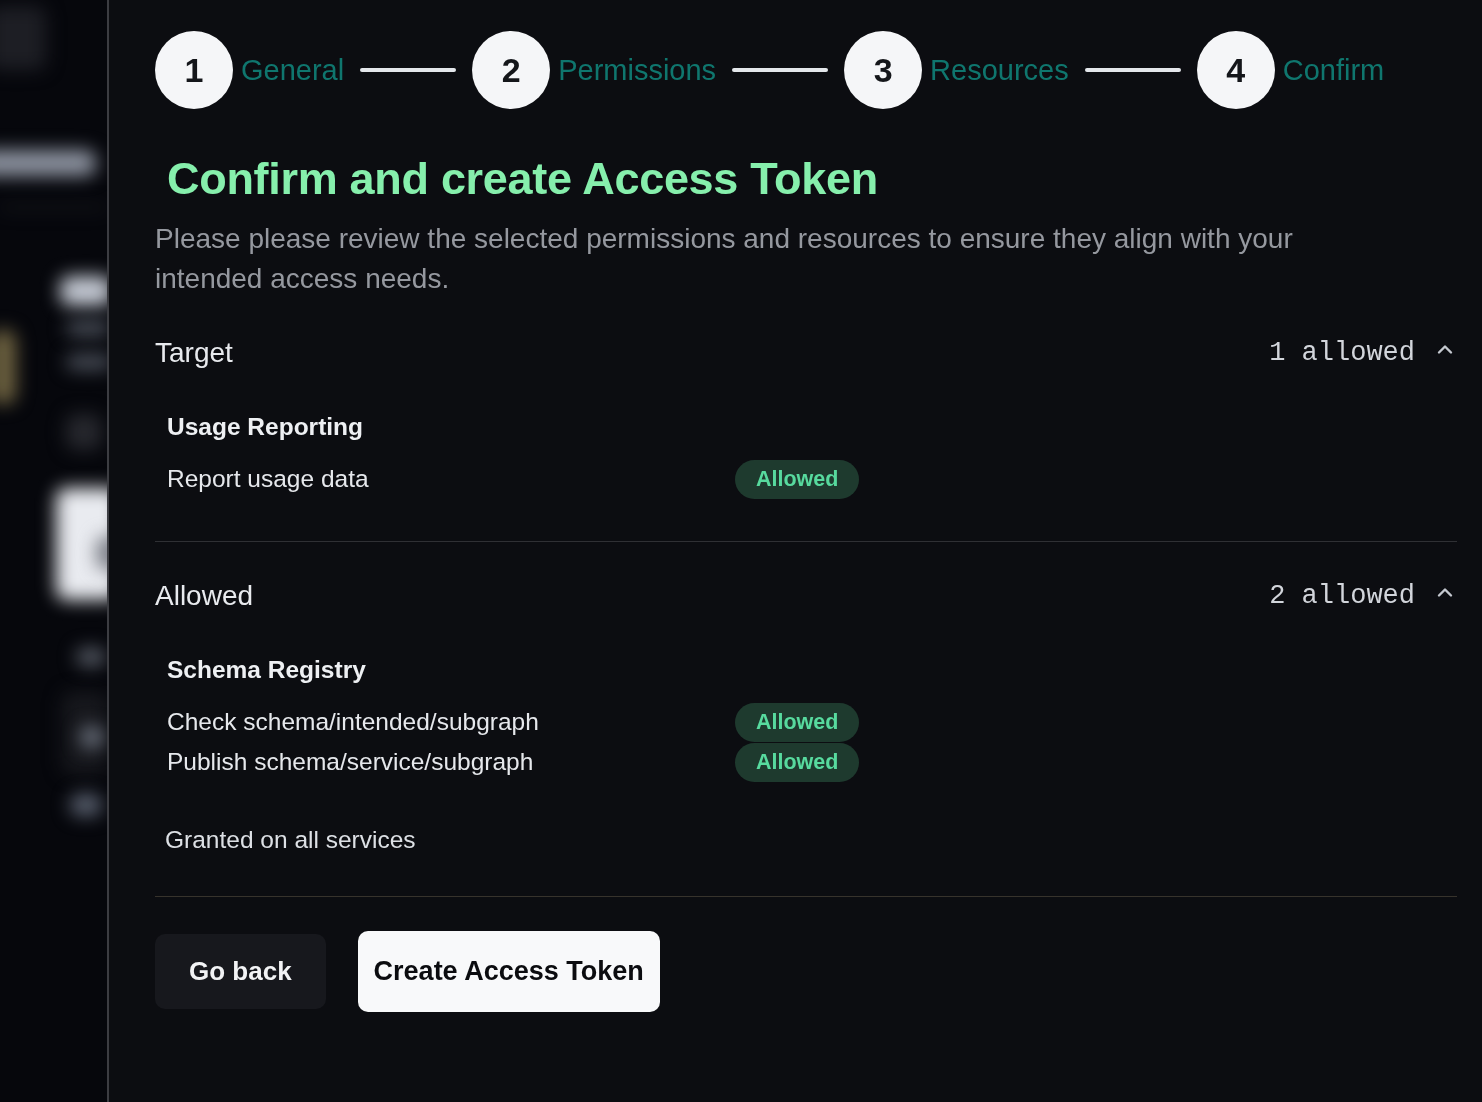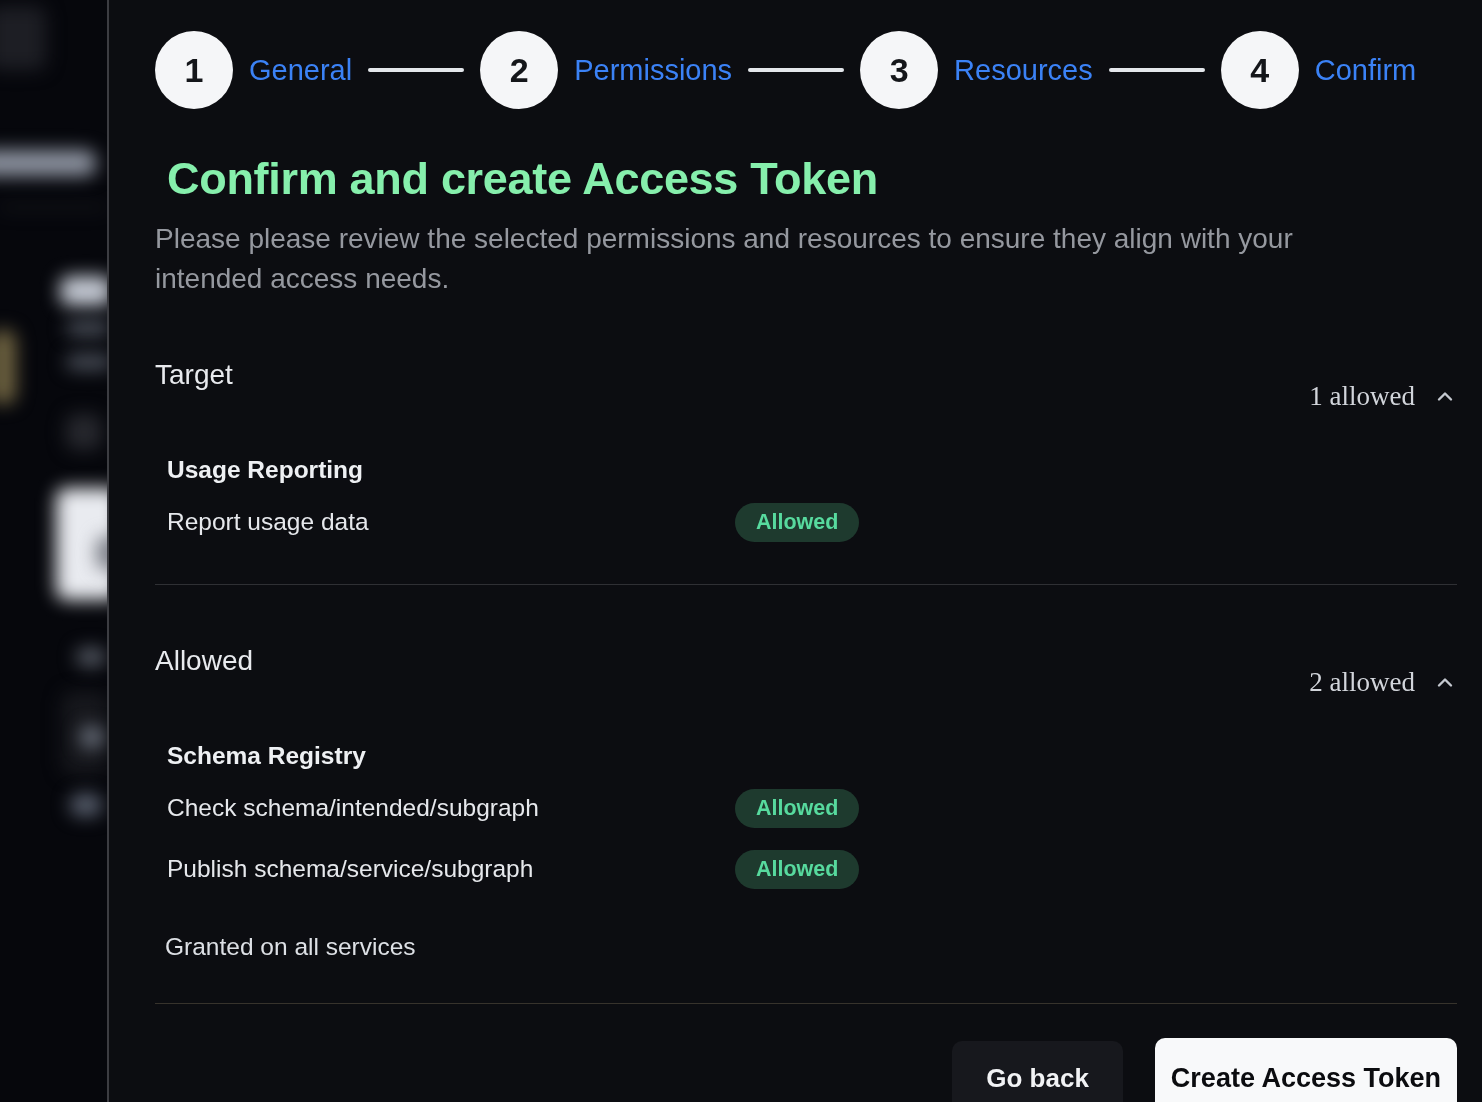--- a/index.html
+++ b/index.html
@@ -51,57 +51,56 @@
   
   .stepper { display: flex; align-items: center; }
   .step { display: flex; align-items: center; }
   .step-circle {
     width: 78px; height: 78px; border-radius: 50%;
     background: #f5f6f8; color: #14161a;
     font-size: 34px; font-weight: 600;
     display: flex; align-items: center; justify-content: center;
     flex: none;
   }
-  .step-label { margin-left: 16px; font-size: 29px; font-weight: 500; color: #3b82f6; white-space: nowrap; }
+  .step-label { margin-left: 8px; font-size: 29px; font-weight: 500; color: #0f766e; white-space: nowrap; }
   .step-connector { width: 96px; height: 4px; background: #e4e7eb; border-radius: 2px; margin: 0 16px; flex: none; }
 
   
   .title { margin-top: 44px; font-size: 45px; font-weight: 700; color: #86efac; letter-spacing: -0.3px; margin-left: 12px; }
   .description { margin-top: 14px; max-width: 1240px; font-size: 28px; line-height: 40px; color: #95989f; }
 
   
   .section-header { margin-top: 38px; display: flex; align-items: center; justify-content: space-between; }
   .section-name { font-size: 28px; font-weight: 500; color: #e8eaee; }
   .section-toggle {
-    display: flex; align-items: center; gap: 18px;
+    display: flex; gap: 18px;
     background: none; border: none; cursor: pointer;
-    font-family: Liberation Serif, serif;
-    margin-top: 44px;
+    font-family: Liberation Mono, monospace;
   }
   .section-count { font-size: 27px; font-weight: 500; color: #d2d5db; }
   .chevron { width: 24px; height: 24px; color: #c4c8cf; display: block; }
 
   .group { padding-left: 12px; }
   .group-heading { margin-top: 44px; font-size: 24.5px; font-weight: 700; color: #eef0f3; }
   .perm-row { display: flex; align-items: center; margin-top: 18px; height: 40px; }
-  .perm-row + .perm-row { margin-top: 21px; align-items: center; }
+  .perm-row + .perm-row { margin-top: 0; align-items: center; }
   .perm-label { width: 568px; font-size: 24.5px; color: #e6e8ec; flex: none; }
   .badge {
     display: inline-flex; align-items: center; justify-content: center;
     background: #1e3a2e; color: #57da9e;
     font-size: 21.5px; font-weight: 600;
     padding: 7px 21px; border-radius: 999px;
   }
   .granted-note { margin-top: 44px; padding-left: 10px; font-size: 24.5px; color: #dde0e5; }
 
   .divider { border: none; border-top: 1px solid #2f3034; margin-top: 42px; }
   .divider.warm { border-top-color: #37332c; }
 
   
-  .footer { margin-top: 34px; display: flex; justify-content: flex-end; align-items: center; gap: 32px; }
+  .footer { margin-top: 34px; display: flex; justify-content: flex-start; align-items: center; gap: 32px; }
   .btn { font-family: inherit; border: none; border-radius: 10px; cursor: pointer; font-weight: 600; }
   .btn-secondary { background: #17181d; color: #f2f3f5; font-size: 26px; padding: 22px 34px; }
   .btn-primary   { background: #f8f9fa; color: #0b0c0f; font-size: 27px; padding: 25px 16px; }
 </style>
 </head>
 <body>
 
 <div class="screen">
 
   <div class="backdrop">

